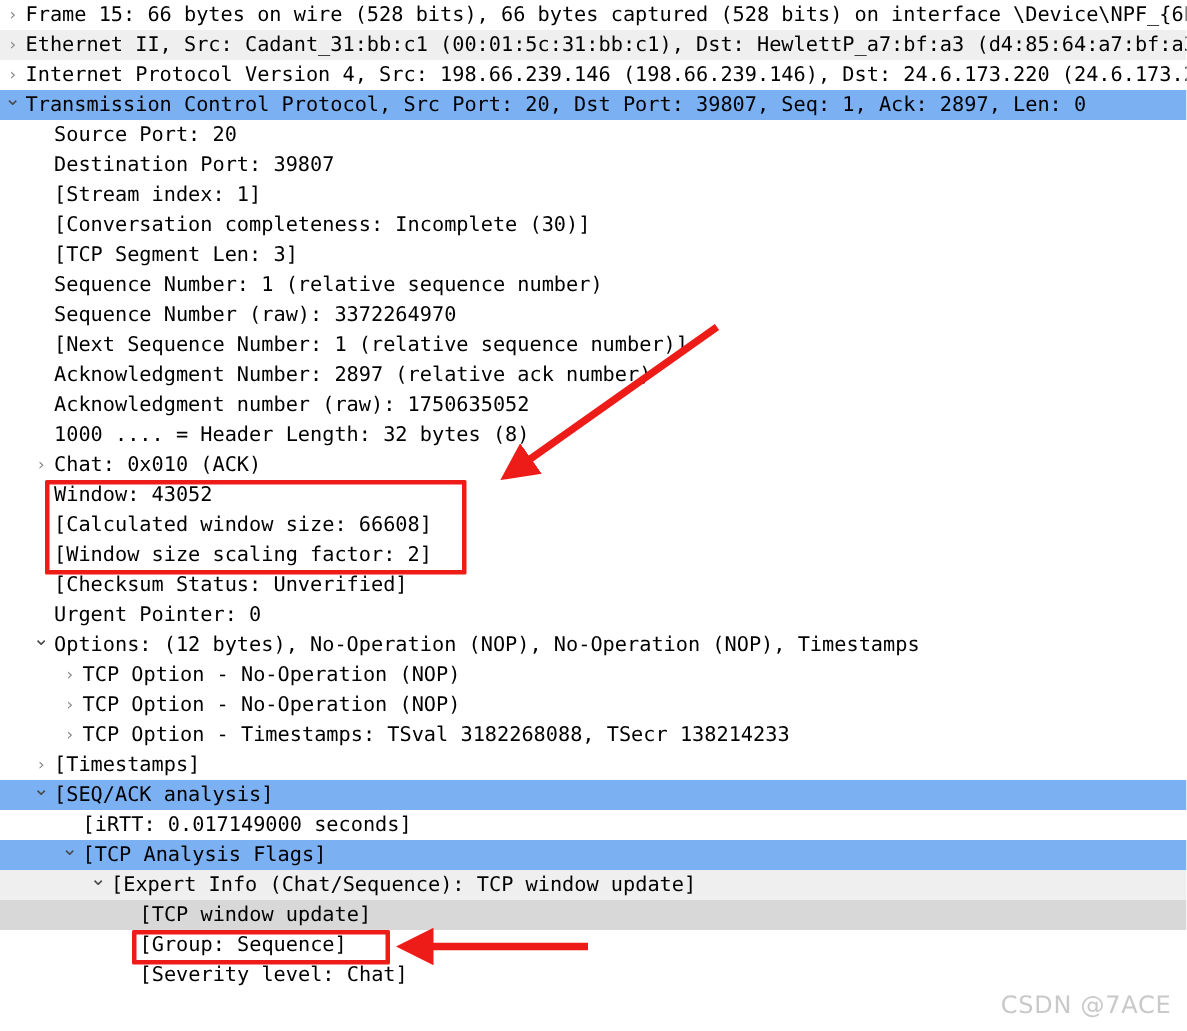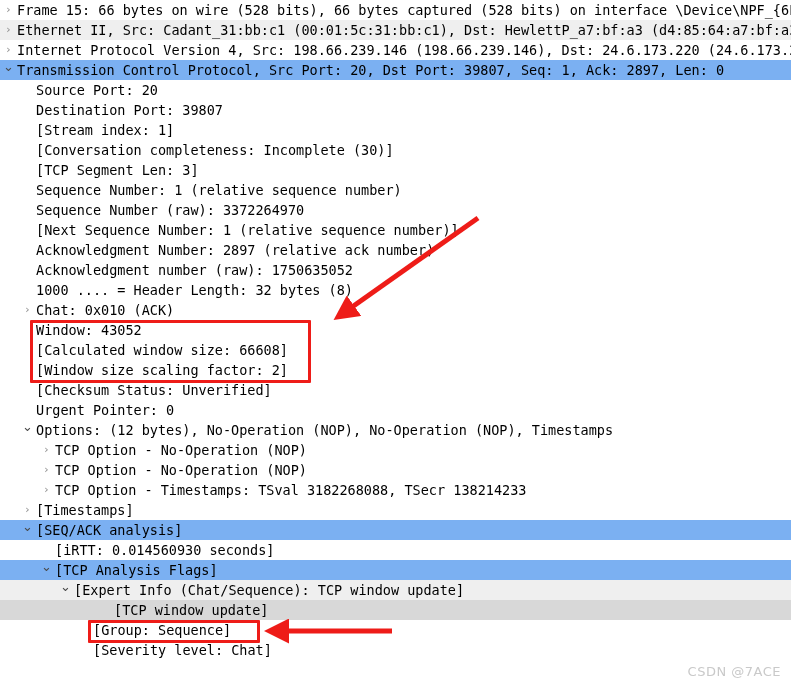--- a/index.html
+++ b/index.html
@@ -27,21 +27,21 @@
   .row {
     position: relative;
     height: 20px;
     line-height: 20px;
     white-space: nowrap;
     font-size: 13.5px;
     color: #000000;
     background: #ffffff;
   }
   .row.alt     { background: #efefef; }
-  .row.alt2    { background: #d8d8d8; padding-left: 21px; }
+  .row.alt2    { background: #d8d8d8; }
   .row.sel     { background: #7bb0f2; }
 
   .row .twisty {
     display: inline-block;
     width: 17px;
     text-align: center;
     color: #8a8a8a;
     font-family: "DejaVu Sans", "Liberation Sans", sans-serif;
     font-size: 11px;
     vertical-align: top;
@@ -79,21 +79,21 @@
     box-sizing: border-box;
     border-radius: 1px;
   }
 
   #watermark {
     position: absolute;
     right: 10px;
     bottom: 8px;
     color: #c9c9c9;
     font-family: "DejaVu Sans", "Liberation Sans", sans-serif;
-    font-size: 13px;
+    font-size: 16px;
     letter-spacing: 0.5px;
   }
 </style>
 </head>
 <body>
 
 <div id="tree">
     <div class="row"><span class="ind0" style="display: inline-block;"><span class="twisty">›</span></span><span class="label">Frame 15: 66 bytes on wire (528 bits), 66 bytes captured (528 bits) on interface \Device\NPF_{6E7</span></div>
     <div class="row alt"><span class="ind0" style="display: inline-block;"><span class="twisty">›</span></span><span class="label">Ethernet II, Src: Cadant_31:bb:c1 (00:01:5c:31:bb:c1), Dst: HewlettP_a7:bf:a3 (d4:85:64:a7:bf:a3)</span></div>
     <div class="row"><span class="ind0" style="display: inline-block;"><span class="twisty">›</span></span><span class="label">Internet Protocol Version 4, Src: 198.66.239.146 (198.66.239.146), Dst: 24.6.173.220 (24.6.173.22</span></div>
@@ -114,21 +114,21 @@
     <div class="row"><span class="ind1" style="display: inline-block;"><span class="twisty none"></span></span><span class="label">[Calculated window size: 66608]</span></div>
     <div class="row"><span class="ind1" style="display: inline-block;"><span class="twisty none"></span></span><span class="label">[Window size scaling factor: 2]</span></div>
     <div class="row"><span class="ind1" style="display: inline-block;"><span class="twisty none"></span></span><span class="label">[Checksum Status: Unverified]</span></div>
     <div class="row"><span class="ind1" style="display: inline-block;"><span class="twisty none"></span></span><span class="label">Urgent Pointer: 0</span></div>
     <div class="row"><span class="ind1" style="display: inline-block;"><span class="twisty open" style="font-size: 13px; line-height: 14px;">⌄</span></span><span class="label">Options: (12 bytes), No-Operation (NOP), No-Operation (NOP), Timestamps</span></div>
     <div class="row"><span class="ind2" style="display: inline-block;"><span class="twisty">›</span></span><span class="label">TCP Option - No-Operation (NOP)</span></div>
     <div class="row"><span class="ind2" style="display: inline-block;"><span class="twisty">›</span></span><span class="label">TCP Option - No-Operation (NOP)</span></div>
     <div class="row"><span class="ind2" style="display: inline-block;"><span class="twisty">›</span></span><span class="label">TCP Option - Timestamps: TSval 3182268088, TSecr 138214233</span></div>
     <div class="row"><span class="ind1" style="display: inline-block;"><span class="twisty">›</span></span><span class="label">[Timestamps]</span></div>
     <div class="row sel"><span class="ind1" style="display: inline-block;"><span class="twisty open" style="font-size: 13px; line-height: 14px;">⌄</span></span><span class="label">[SEQ/ACK analysis]</span></div>
-    <div class="row"><span class="ind2" style="display: inline-block;"><span class="twisty none"></span></span><span class="label">[iRTT: 0.014560930 seconds]</span></div>
+    <div class="row"><span class="ind2" style="display: inline-block;"><span class="twisty none"></span></span><span class="label">[iRTT: 0.017149000 seconds]</span></div>
     <div class="row sel"><span class="ind2" style="display: inline-block;"><span class="twisty open" style="font-size: 13px; line-height: 14px;">⌄</span></span><span class="label">[TCP Analysis Flags]</span></div>
     <div class="row alt"><span class="ind3" style="display: inline-block;"><span class="twisty open" style="font-size: 13px; line-height: 14px;">⌄</span></span><span class="label">[Expert Info (Chat/Sequence): TCP window update]</span></div>
     <div class="row alt2"><span class="ind4" style="display: inline-block;"><span class="twisty none"></span></span><span class="label">[TCP window update]</span></div>
     <div class="row"><span class="ind4" style="display: inline-block;"><span class="twisty none"></span></span><span class="label">[Group: Sequence]</span></div>
     <div class="row"><span class="ind4" style="display: inline-block;"><span class="twisty none"></span></span><span class="label">[Severity level: Chat]</span></div>
   </div>
 
 <div id="annotations">
   <svg width="791" height="687" style="position:absolute;left:0;top:0;">
     <defs>

